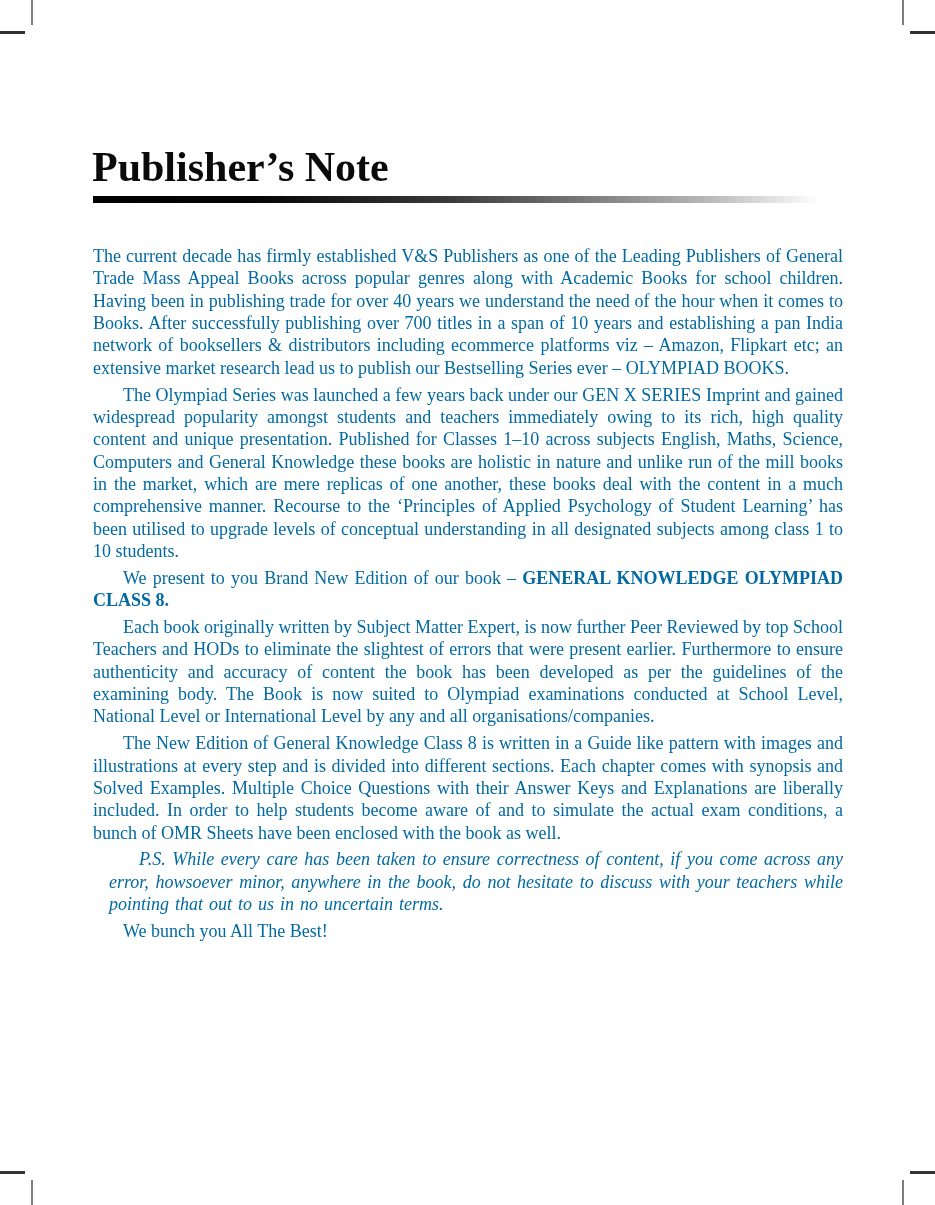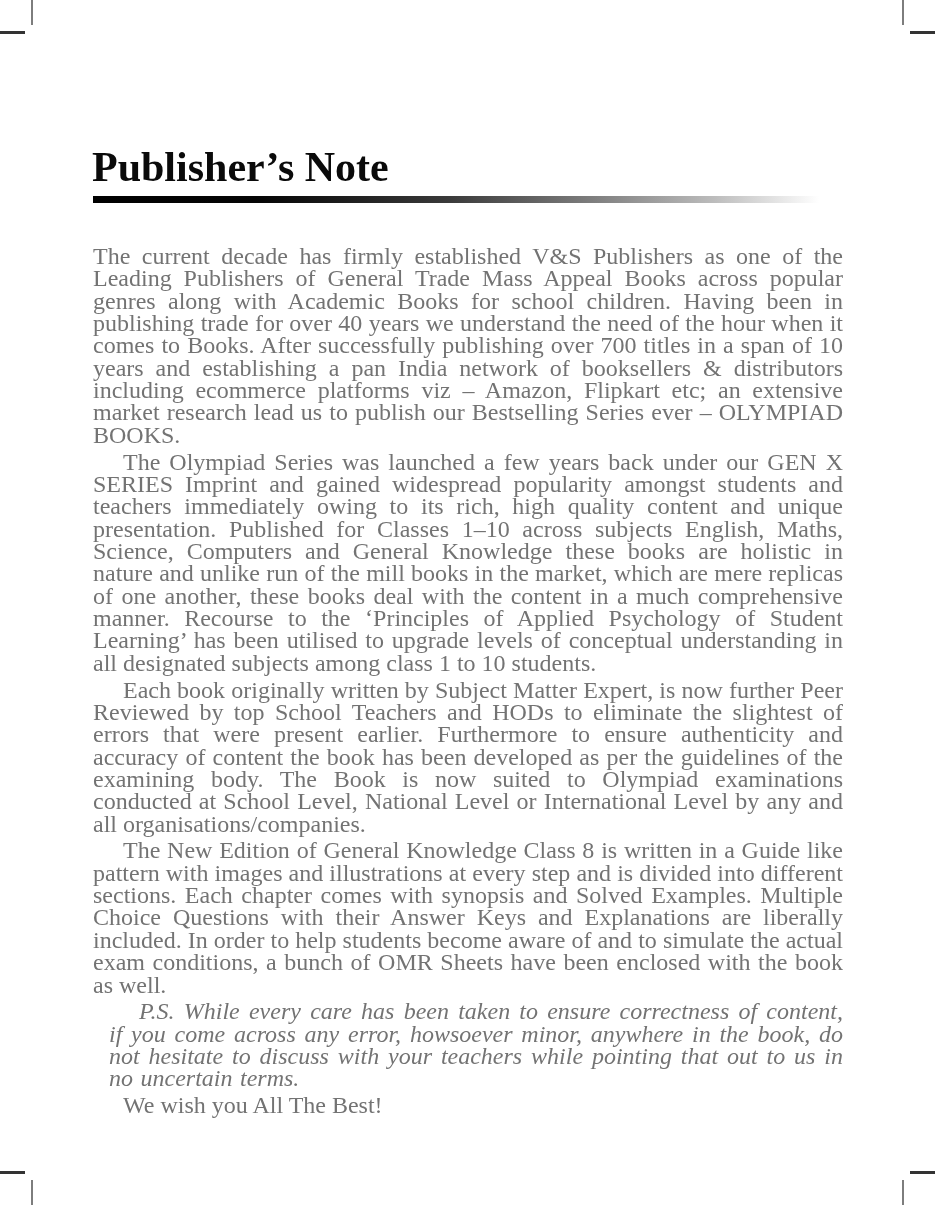--- a/index.html
+++ b/index.html
@@ -53,24 +53,24 @@
     background: linear-gradient(90deg,
       #000000 0%, #050505 22%, #3a3a3a 48%,
       #808080 68%, #bdbdbd 84%, rgba(255,255,255,0) 98%);
   }
 
   .body-text {
     position: absolute;
     left: 93px;
     top: 245px;
     width: 750px;
-    font-size: 24px;
+    font-size: 18px;
     line-height: 22.35px;
     text-align: justify;
-    color: #737373;
+    color: #0369a1;
   }
   .body-text p {
     margin: 0 0 4.5px 0;
     text-indent: 30px;
   }
   .body-text p.no-indent {
     text-indent: 0;
   }
   .body-text p.ps {
     font-style: italic;
@@ -94,19 +94,20 @@
   <div class="crop v bl-v"></div>
   <div class="crop h br-h"></div>
   <div class="crop v br-v"></div>
 
   <h1 class="title">Publisher’s Note</h1>
   <div class="title-rule"></div>
 
   <div class="body-text">
     <p class="no-indent"><span>The current decade has firmly established V&amp;S Publishers as one of the Leading Publishers of General Trade Mass Appeal Books across popular genres along with Academic Books for school children. Having been in publishing trade for over 40 years we understand the need of the hour when it comes to Books. After successfully publishing over 700 titles in a span of 10 years and establishing a pan India network of booksellers &amp; distributors including ecommerce platforms viz – Amazon, Flipkart etc; an extensive market research lead us to publish our Bestselling Series ever – OLYMPIAD BOOKS.</span></p>
     <p><span>The Olympiad Series was launched a few years back under our GEN X SERIES Imprint and gained widespread popularity amongst students and teachers immediately owing to its rich, high quality content and unique presentation. Published for Classes 1–10 across subjects English, Maths, Science, Computers and General Knowledge these books are holistic in nature and unlike run of the mill books in the market, which are mere replicas of one another, these books deal with the content in a much comprehensive manner. Recourse to the ‘Principles of Applied Psychology of Student Learning’ has been utilised to upgrade levels of conceptual understanding in all designated subjects among class 1 to 10 students.</span></p>
+    <p><span>We present to you Brand New Edition of our book – </span><strong>GENERAL KNOWLEDGE OLYMPIAD CLASS 8.</strong></p>
     <p><span>Each book originally written by Subject Matter Expert, is now further Peer Reviewed by top School Teachers and HODs to eliminate the slightest of errors that were present earlier. Furthermore to ensure authenticity and accuracy of content the book has been developed as per the guidelines of the examining body. The Book is now suited to Olympiad examinations conducted at School Level, National Level or International Level by any and all organisations/companies.</span></p>
     <p><span>The New Edition of General Knowledge Class 8 is written in a Guide like pattern with images and illustrations at every step and is divided into different sections. Each chapter comes with synopsis and Solved Examples. Multiple Choice Questions with their Answer Keys and Explanations are liberally included. In order to help students become aware of and to simulate the actual exam conditions, a bunch of OMR Sheets have been enclosed with the book as well.</span></p>
     <p class="ps"><span>P.S. While every care has been taken to ensure correctness of content, if you come across any error, howsoever minor, anywhere in the book, do not hesitate to discuss with your teachers while pointing that out to us in no uncertain terms.</span></p>
-    <p><span>We wish you All The Best!</span></p>
+    <p><span>We bunch you All The Best!</span></p>
   </div>
 
 </div>
 
 </body></html>

